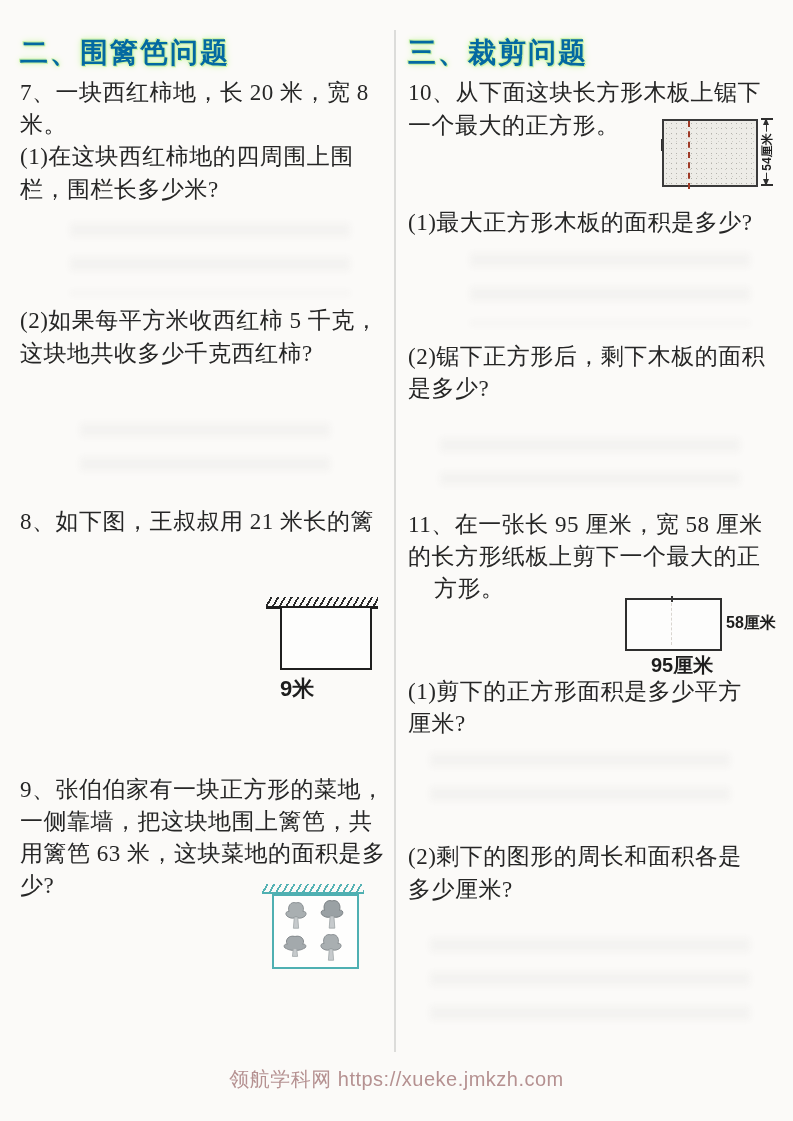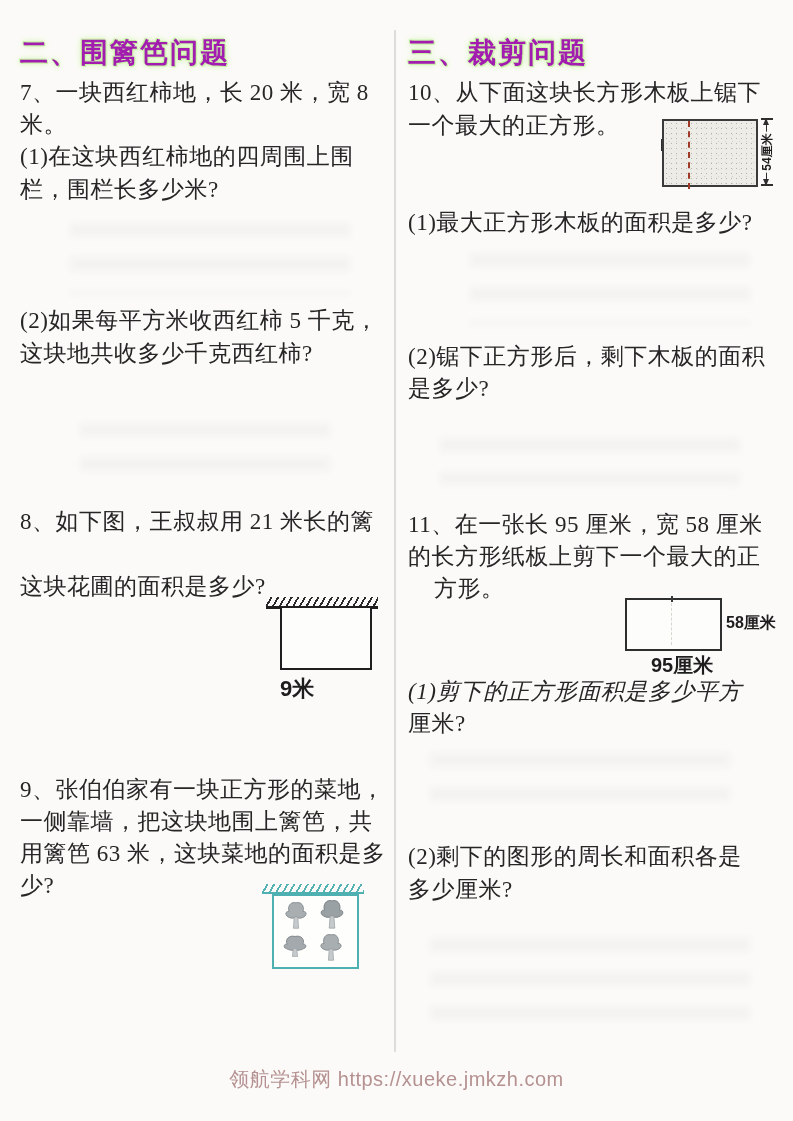--- a/index.html
+++ b/index.html
@@ -5,21 +5,21 @@
   html,body{margin:0;padding:0;background:#e9e9e9;}
   .page{
     position:relative; width:793px; height:1121px; margin:0 auto;
     background:#fbfaf8; overflow:hidden;
     font-family:"Liberation Serif","DejaVu Serif",serif;
     color:#262626;
   }
   .tl{ position:absolute; font-size:23px; line-height:28px; white-space:nowrap; letter-spacing:0.5px; }
   .hd{
     position:absolute; font-size:28px; font-weight:bold; white-space:nowrap; letter-spacing:2px;
-    color:#a21caf;
+    color:#0369a1;
     text-shadow:0 0 2px #cdf4aa, 0 0 5px #cdf4aa, 0 0 8px #ddf8c4, 1px 1px 0 #b9ec96, -1px -1px 0 #b9ec96;
   }
   .divider{ position:absolute; left:394px; top:30px; width:2px; height:1022px; background:#dcdcda; }
   .footer{
     position:absolute; left:0; top:1066px; width:100%; text-align:center;
     font-family:"Liberation Sans","DejaVu Sans",sans-serif;
     font-size:20px; color:#b59191; letter-spacing:0.5px;
   }
   
   .diag{ position:absolute; }
@@ -74,21 +74,20 @@
   <div class="hd" style="left:20px;top:34px;">二、围篱笆问题</div>
 
   <div class="tl" style="left:20px;top:79px;">7、一块西红柿地，长 20 米，宽 8</div>
   <div class="tl" style="left:20px;top:111px;">米。</div>
   <div class="tl" style="left:20px;top:143px;">(1)在这块西红柿地的四周围上围</div>
   <div class="tl" style="left:20px;top:176px;">栏，围栏长多少米?</div>
   <div class="tl" style="left:20px;top:307px;">(2)如果每平方米收西红柿 5 千克，</div>
   <div class="tl" style="left:20px;top:340px;">这块地共收多少千克西红柿?</div>
 
   <div class="tl" style="left:20px;top:508px;">8、如下图，王叔叔用 21 米长的篱</div>
-  <div class="tl" style="left:20px;top:573px;">这块花圃的面积是多少?</div>
 
   <div class="diag" style="left:266px;top:597px;width:114px;height:100px;">
     <div class="hatch-dark" style="left:0;top:0;width:112px;height:9px;"></div>
     <div class="wall-line-dark" style="left:0;top:9px;width:112px;height:2.5px;"></div>
     <div class="fence-rect" style="left:14px;top:11px;width:88px;height:60px;"></div>
     <div class="dim-bold" style="left:14px;top:77px;width:92px;font-size:22px;">9米</div>
   </div>
 
   <div class="tl" style="left:20px;top:776px;">9、张伯伯家有一块正方形的菜地，</div>
   <div class="tl" style="left:20px;top:808px;">一侧靠墙，把这块地围上篱笆，共</div>
@@ -150,19 +149,19 @@
   <div class="tl" style="left:408px;top:575px;margin-left:26px;">方形。</div>
 
   <div class="diag" style="left:625px;top:595px;width:165px;height:90px;">
     <div class="card-rect" style="left:0;top:3px;width:93px;height:49px;"></div>
     <div class="tick-top" style="left:46px;top:1px;"></div>
     <div class="faint-dash" style="left:46px;top:8px;height:42px;"></div>
     <div class="dim-bold" style="left:101px;top:18px;font-size:16px;">58厘米</div>
     <div class="dim-bold" style="left:26px;top:57px;font-size:20px;">95厘米</div>
   </div>
 
-  <div class="tl" style="left:408px;top:678px;font-style:italic;">(1)剪下的正方形面积是多少平方</div>
+  <div class="tl" style="left:408px;top:678px;">(1)剪下的正方形面积是多少平方</div>
   <div class="tl" style="left:408px;top:710px;">厘米?</div>
   <div class="tl" style="left:408px;top:843px;">(2)剩下的图形的周长和面积各是</div>
   <div class="tl" style="left:408px;top:876px;">多少厘米?</div>
 
   <div class="footer">领航学科网 https://xueke.jmkzh.com</div>
 </div>
 
 </body></html>

